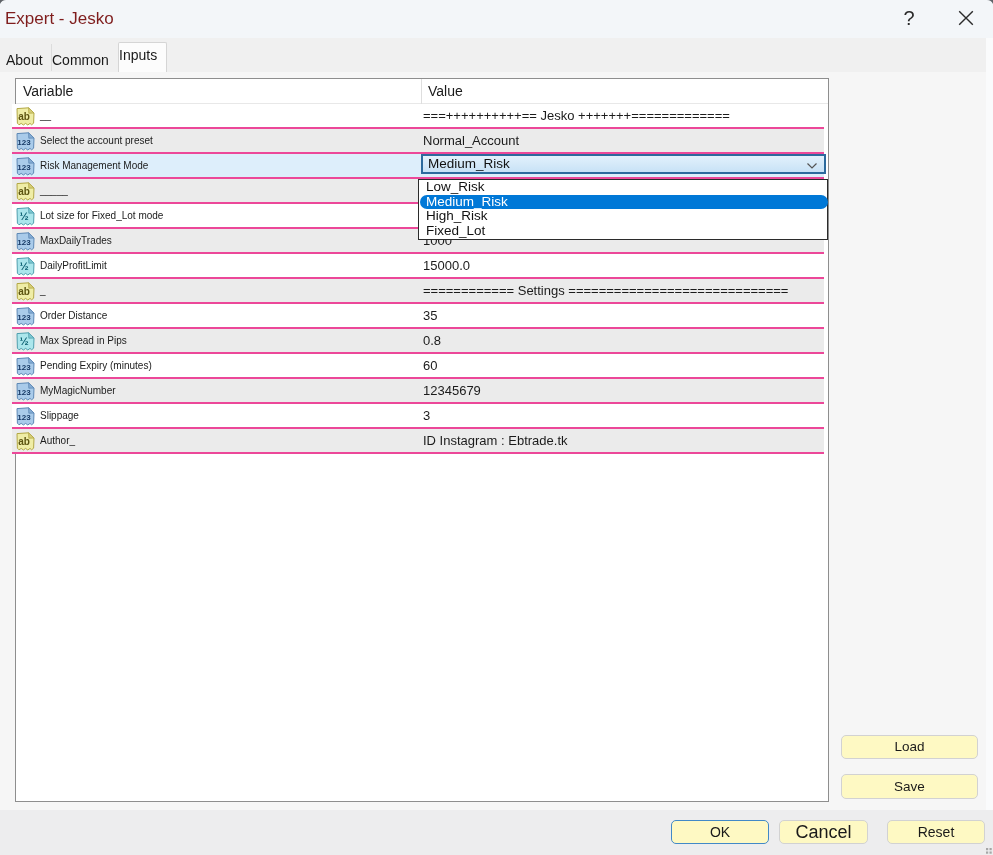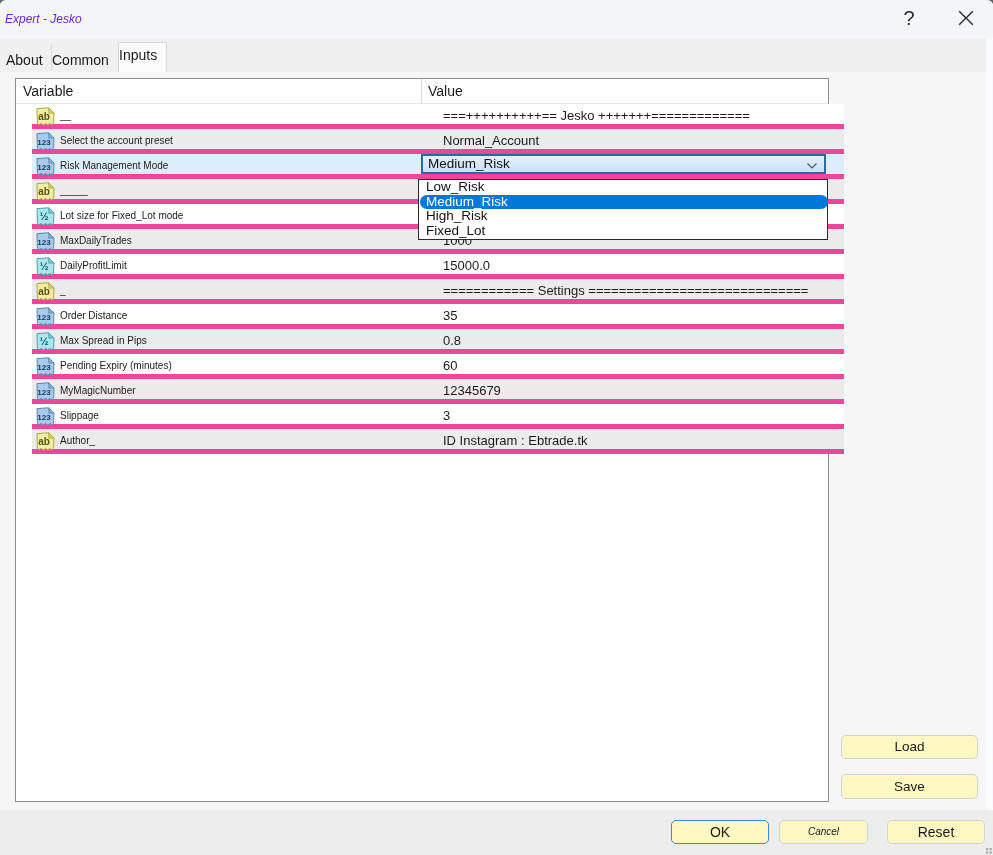--- a/index.html
+++ b/index.html
@@ -1,58 +1,58 @@
 <!DOCTYPE html>
 <html><head>
 <meta charset="utf-8">
 <style>
   * { margin:0; padding:0; box-sizing:border-box; }
   html,body { width:993px; height:855px; overflow:hidden; }
   body { position:relative; background:#f0f0f0; font-family:"Liberation Sans", sans-serif; color:#1b1b1b; }
   .abs { position:absolute; }
   
   #titlebar { left:0; top:0; width:993px; height:38px; background:#f3f6f9; }
-  #title { left:5px; top:0; height:38px; line-height:38px; font-size:12px; color:#6d28d9;font-style:italic; }
+  #title { left:5px; top:0; height:38px; line-height:38px; font-size:17px; color:#7f1d1d; }
   #helpbtn { left:895px; top:0; width:28px; height:37px; text-align:center; line-height:37px; font-size:20px; font-weight:300; color:#2a2a2a; }
   
   #tabstrip { left:0; top:38px; width:993px; height:34px; background:#f0f0f0; }
   .tab { position:absolute; top:44px; height:27px; line-height:32px; text-align:left; font-size:14px; color:#1a1a1a; }
   #tab-about { left:6px; width:46px; border-right:1px solid #dcdcdc; }
   #tab-common { left:52px; width:65px; }
   #tab-inputs { left:118px; top:42px; width:49px; height:30px; background:#fcfcfc; border:1px solid #d5d5d5; border-bottom:none; border-radius:2px 2px 0 0; line-height:24px; }
   
   #pane { left:0; top:72px; width:993px; height:738px; background:#f6f6f6; }
   #rightstrip { left:986px; top:38px; width:7px; height:772px; background:#fafbfc; }
   
   #table { left:15px; top:78px; width:814px; height:724px; background:#ffffff; border:1px solid #8e8e8e; }
   #coldiv { left:421px; top:79px; width:1px; height:375px; background:#dedede; }
   #header { left:16px; top:79px; width:812px; height:25px; background:#ffffff; border-bottom:1px solid #e8e8e8; }
   #header .h1 { position:absolute; left:7px; top:0; line-height:24px; font-size:14px; }
   #header .h2 { position:absolute; left:412px; top:0; line-height:24px; font-size:14px; }
-  .row { position:absolute; left:32px; width:812px; height:25px; border-bottom:5px solid #ec4899; }
+  .row { position:absolute; left:12px; width:812px; height:25px; border-bottom:2px solid #ec4899; }
   .row.g { background:#ebebeb; }
   .row.w { background:#ffffff; }
   .row.s { background:#ddeefb; }
   .row .nm { position:absolute; left:28px; top:0; line-height:24px; font-size:10px; white-space:pre; }
   .row .vl { position:absolute; left:411px; top:0; line-height:24px; font-size:13px; white-space:pre; }
   .row svg.ic { position:absolute; left:3px; top:2px; }
   
   #combo { left:421px; top:154px; width:405px; height:20px; background:linear-gradient(#e2f1fc,#c8e2f6); border:2px solid #2c6a9d; }
   #combo .ct { position:absolute; left:5px; top:0; line-height:16px; font-size:13.5px; color:#111; }
   
   #ddl { left:418px; top:179px; width:410px; height:61px; background:#ffffff; border:1px solid #2b2b2b; z-index:5; }
   .opt { position:absolute; left:1px; width:408px; height:14.7px; font-size:13.5px; line-height:14.5px; padding-left:6px; color:#111; white-space:pre;border-radius:7px; }
   .opt.sel { background:#0078d7; color:#ffffff; }
   
   .btn { position:absolute; background:#fef9c3; border:1px solid #d2d2d2; border-radius:5px; font-size:13.5px; color:#1a1a1a; text-align:center; }
   #bLoad { left:841px; top:735px; width:137px; height:24px; line-height:22px; }
   #bSave { left:841px; top:774px; width:137px; height:25px; line-height:23px; }
   #bottombar { left:0; top:810px; width:993px; height:45px; background:#ededee; }
   #bOK { left:671px; top:820px; width:98px; height:24px; line-height:22px; font-size:14px; border:1.5px solid #4289c7; }
-  #bCancel { left:779px; top:820px; width:89px; height:24px; line-height:22px; font-size:10px;font-style:italic; }
+  #bCancel { left:779px; top:820px; width:89px; height:24px; line-height:22px; font-size:18px; }
   #bReset { left:887px; top:820px; width:98px; height:24px; line-height:22px; font-size:14px; }
 </style>
 </head>
 <body>
   <div class="abs" id="titlebar"></div>
   <div class="abs" id="title">Expert - Jesko</div>
   <div class="abs" id="helpbtn">?</div>
   <svg class="abs" style="left:956px;top:8px" width="20" height="20" viewBox="0 0 20 20">
     <path d="M3.2 3.2 L16.8 16.8 M16.8 3.2 L3.2 16.8" stroke="#2b2b2b" stroke-width="1.4" fill="none"></path>
   </svg>

